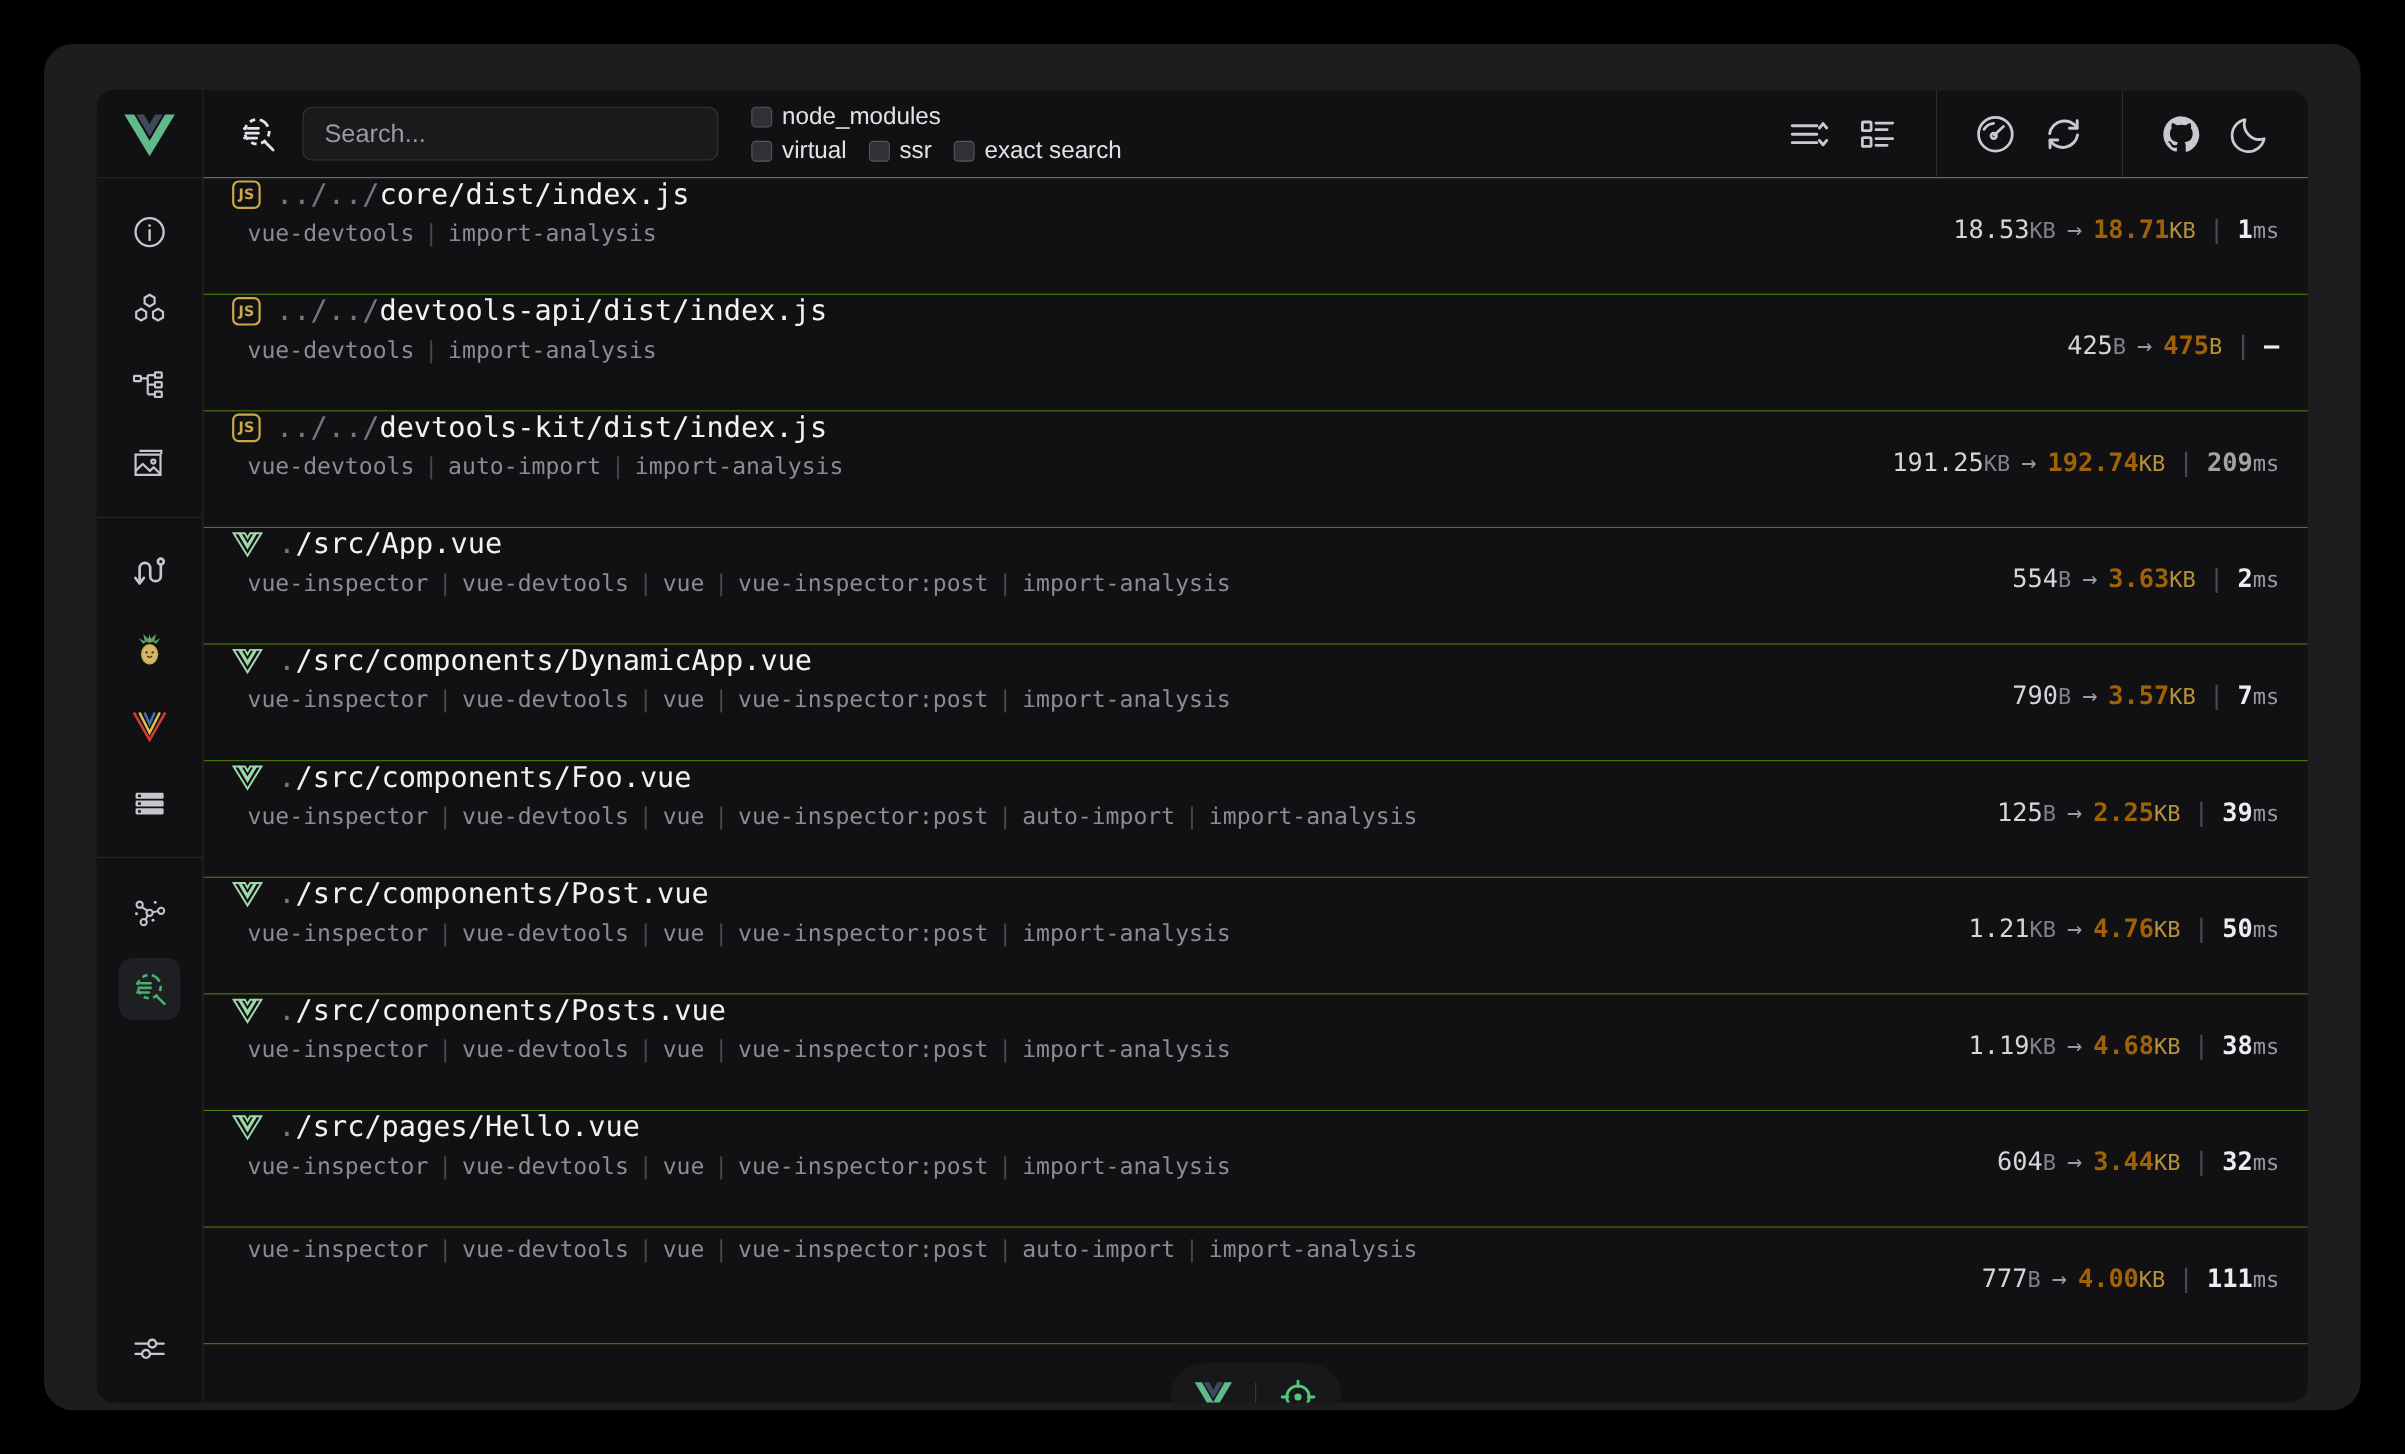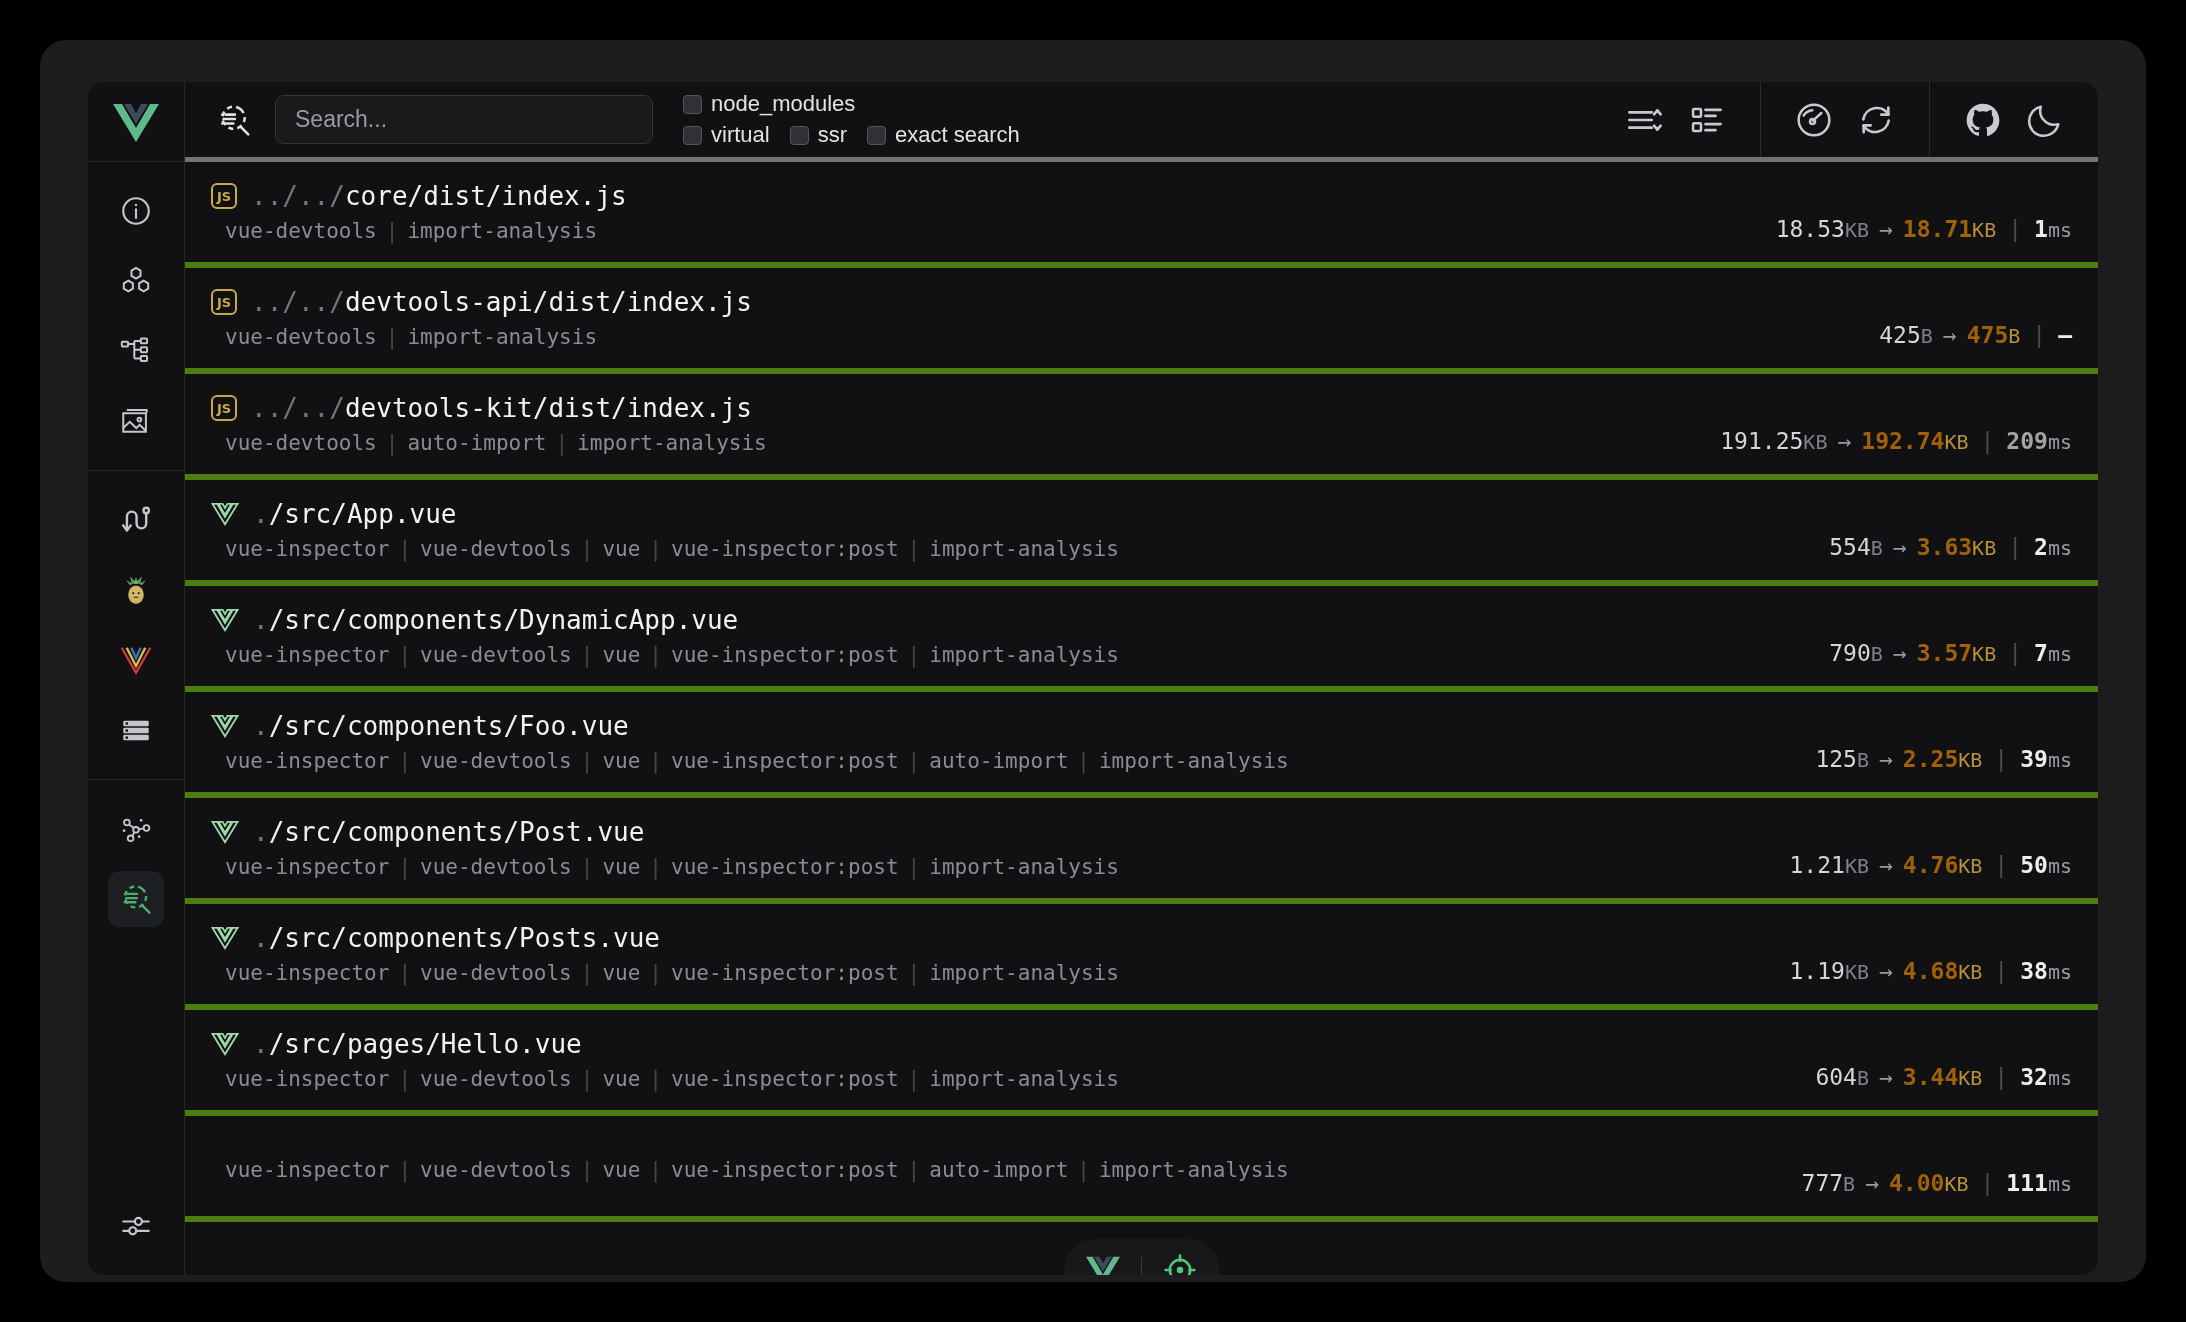--- a/index.html
+++ b/index.html
@@ -63,21 +63,21 @@
     flex: 1 1 auto;
     display: flex; flex-direction: column;
     min-width: 0;
     position: relative;
   }
   
   #toolbar {
     height: 80px;
     flex: 0 0 80px;
     display: flex; align-items: center;
-    border-bottom: 5px solid #737373;
+    border-bottom: 1px solid #737373;
     padding-left: 26px;
   }
   #search-icon-btn {
     width: 46px; height: 46px;
     display: flex; align-items: center; justify-content: center;
     cursor: pointer; flex: 0 0 auto;
   }
   #search-input {
     margin-left: 18px;
     width: 378px; height: 49px;
@@ -127,22 +127,22 @@
     cursor: pointer;
   }
   
   #list {
     flex: 1 1 auto;
     overflow: hidden;
     position: relative;
   }
   .row {
     height: 106px;
-    border-bottom: 6px solid #4d7c0f;
-    display: flex; align-items: center;
+    border-bottom: 1px solid #4d7c0f;
+    display: flex; 
     padding: 0 26px 0 26px;
     cursor: pointer;
   }
   .row-left { min-width: 0; flex: 1 1 auto; }
   .row-title {
     display: flex; align-items: center; gap: 14px;
     font-family: "DejaVu Sans Mono", monospace;
     font-size: 26px;
     white-space: nowrap;
   }

